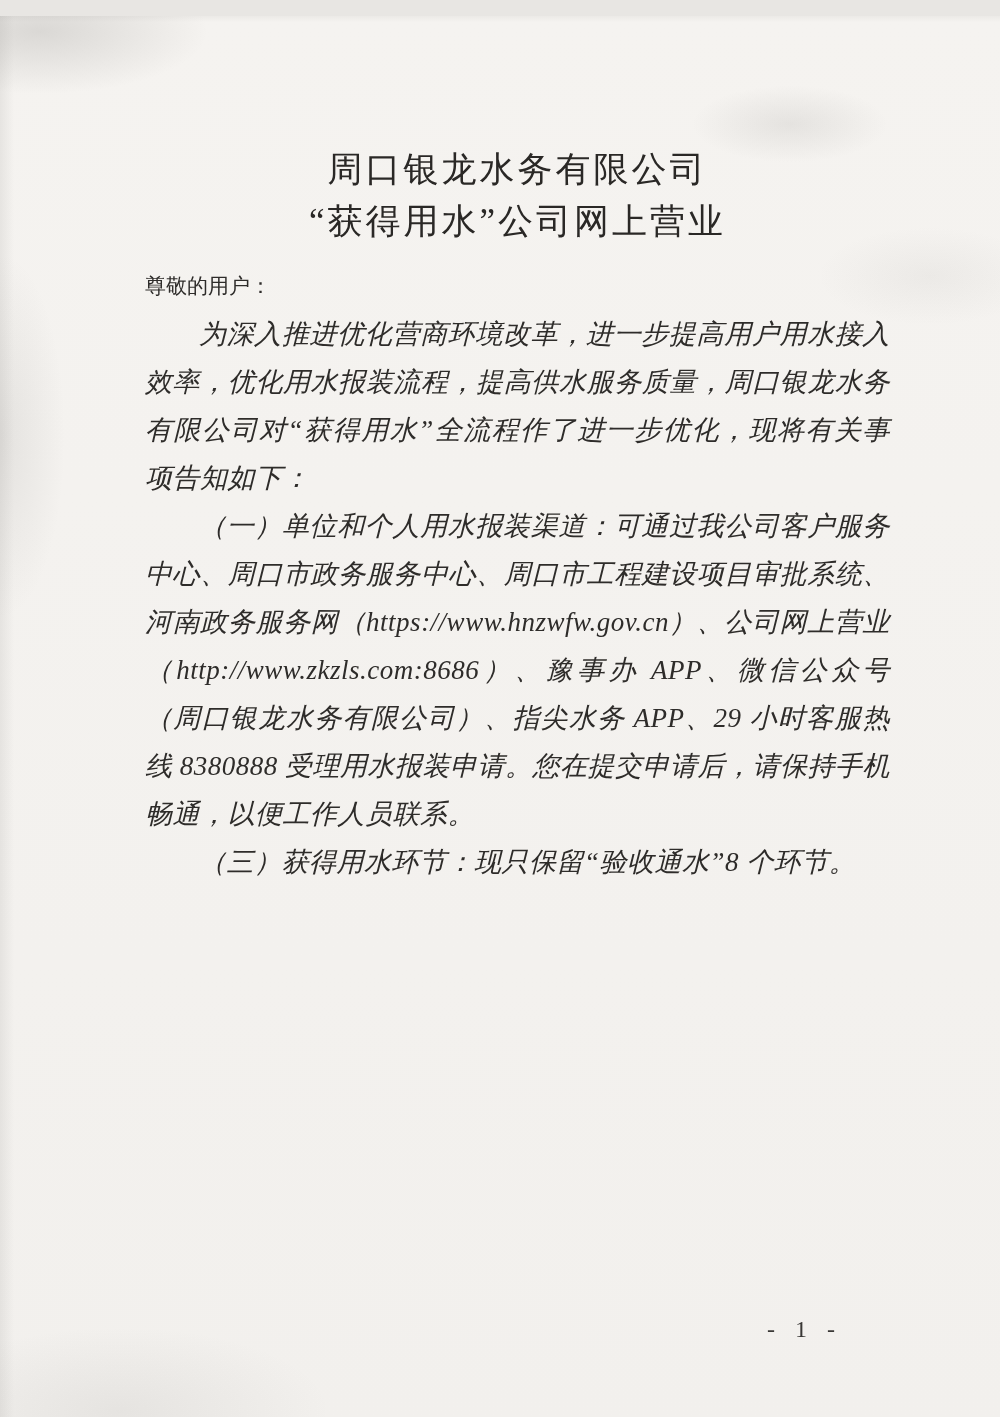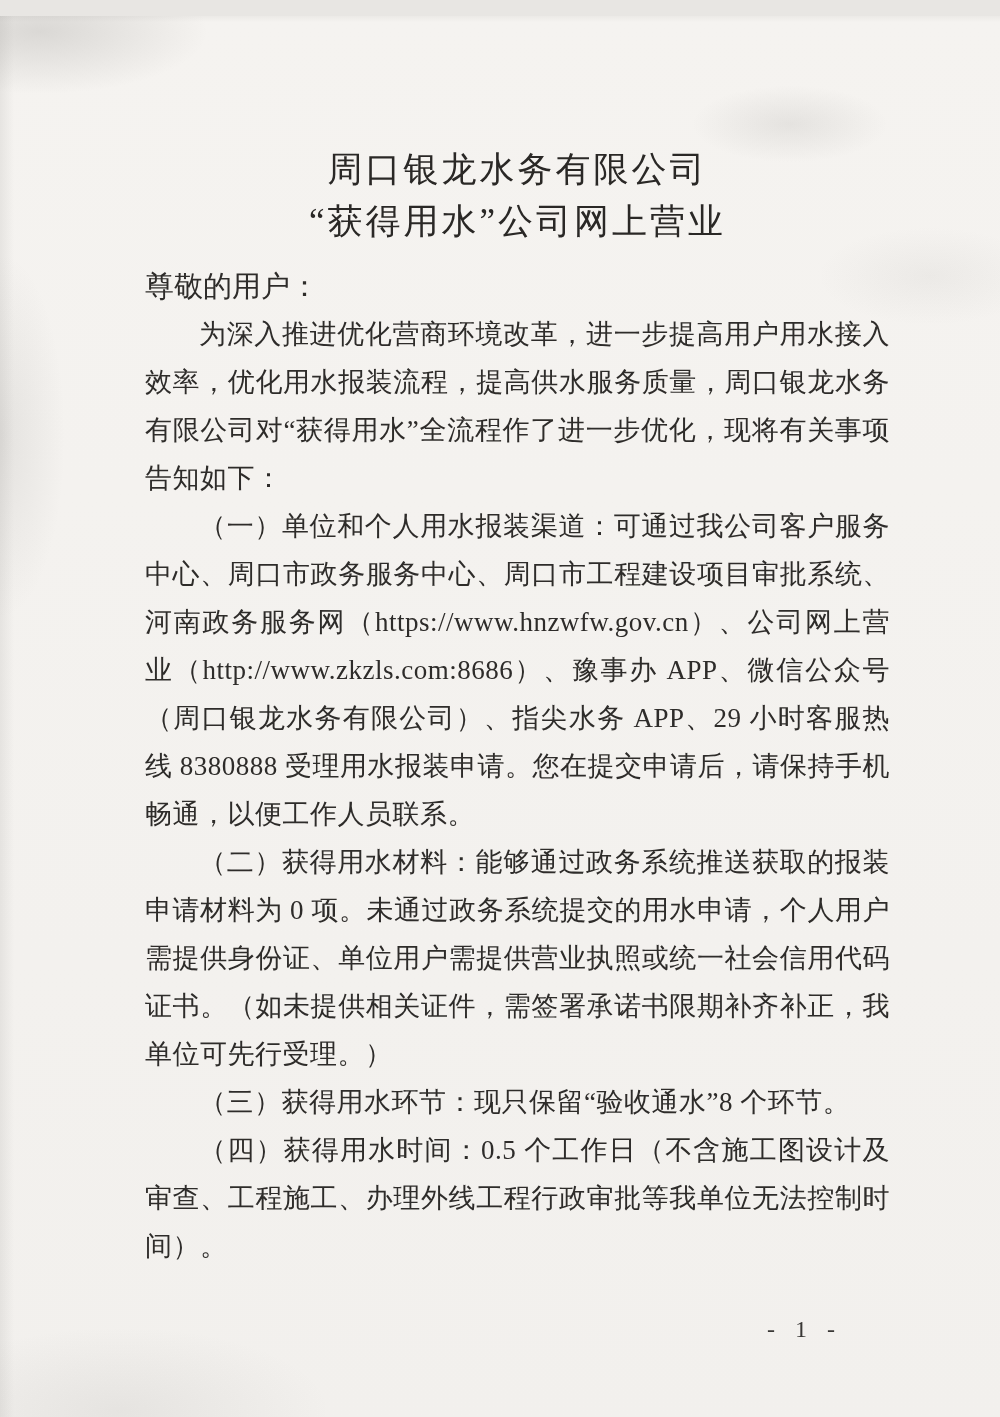--- a/index.html
+++ b/index.html
@@ -37,31 +37,32 @@
     margin: 0;
     font-size: 35px;
     line-height: 52px;
     font-weight: 500;
     text-align: center;
     letter-spacing: 3px;
     color: #2a2826;
   }
   .salutation {
     margin: 14px 0 0 0;
-    font-size: 29px;
+    font-size: 21px;
     line-height: 48px;
     text-indent: 0;
   }
   .para {
     margin: 0;
     font-size: 27px;
     line-height: 48px;
     text-align: justify;
     text-indent: 2em;
     letter-spacing: 0.5px;
+    font-style: italic;
   }
   .page-number {
     position: absolute;
     top: 1300px;
     right: 158px;
     font-size: 24px;
     letter-spacing: 7px;
     color: #3a3836;
   }
 </style>
@@ -72,22 +73,20 @@
   <div class="text-block">
     <h1 class="doc-title">周口银龙水务有限公司</h1>
     <h1 class="doc-title">“获得用水”公司网上营业</h1>
 
     <p class="salutation">尊敬的用户：</p>
 
     <p class="para">为深入推进优化营商环境改革，进一步提高用户用水接入效率，优化用水报装流程，提高供水服务质量，周口银龙水务有限公司对“获得用水”全流程作了进一步优化，现将有关事项告知如下：</p>
 
     <p class="para">（一）单位和个人用水报装渠道：可通过我公司客户服务中心、周口市政务服务中心、周口市工程建设项目审批系统、河南政务服务网（https://www.hnzwfw.gov.cn）、公司网上营业（http://www.zkzls.com:8686）、豫事办 APP、微信公众号（周口银龙水务有限公司）、指尖水务 APP、29 小时客服热线 8380888 受理用水报装申请。您在提交申请后，请保持手机畅通，以便工作人员联系。</p>
 
-    <p class="para">（二）获得用水材料：能够通过政务系统推送获取的报装申请材料为 0 项。未通过政务系统提交的用水申请，个人用户需提供身份证、单位用户需提供营业执照或统一社会信用代码证书。（如未提供相关证件，需签署承诺书限期补齐补正，我单位可先行受理。）</p>
 
     <p class="para">（三）获得用水环节：现只保留“验收通水”8 个环节。</p>
 
-    <p class="para">（四）获得用水时间：0.5 个工作日（不含施工图设计及审查、工程施工、办理外线工程行政审批等我单位无法控制时间）。</p>
 
   </div>
 
   <div class="page-number">- 1 -</div>
 </div>
 
 </body></html>

